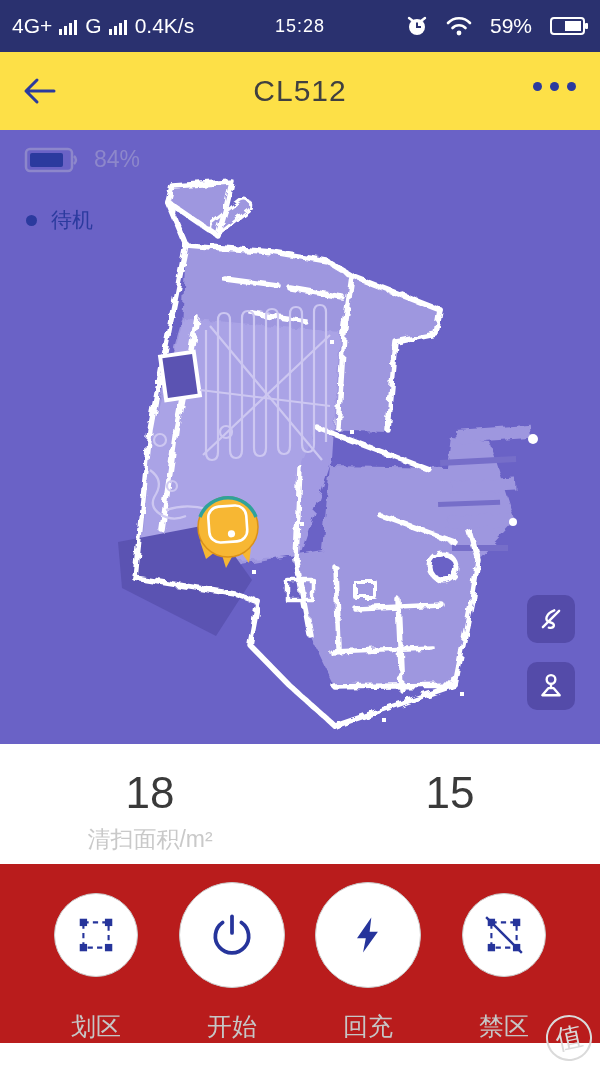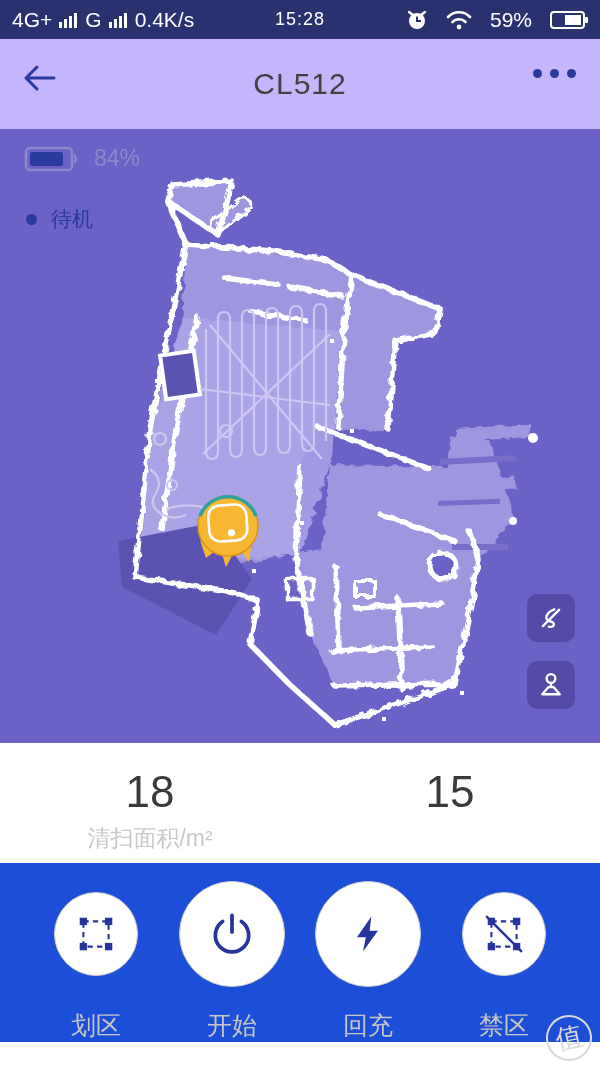--- a/index.html
+++ b/index.html
@@ -1,28 +1,28 @@
 <!DOCTYPE html>
 <html><head>
 <meta charset="utf-8">
 <style>
   * { margin:0; padding:0; box-sizing:border-box; }
   html,body { width:600px; height:1067px; overflow:hidden; background:#fff;
               font-family:"Liberation Sans","DejaVu Sans",sans-serif; }
   .app { position:relative; width:600px; height:1067px; background:#fff; }
 
   
-  .statusbar { position:relative; height:39px; background:#2A316F; color:#fff;
+  .statusbar { position:relative; height:52px; background:#2A316F; color:#fff;
                display:flex; align-items:center; padding:4px 12px; font-size:21px; }
   .sb-left { display:flex; align-items:center; gap:7px; }
   .sb-time { position:absolute; left:0; right:0; text-align:center; font-size:18px; letter-spacing:1px; }
   .sb-right { margin-left:auto; display:flex; align-items:center; gap:18px; z-index:1; }
 
   
-  .header { position:relative; height:90px; background:#c4b5fd; display:flex; align-items:center; }
+  .header { position:relative; height:78px; background:#fde047; display:flex; align-items:center; }
   .hdr-title { position:absolute; left:0; right:0; text-align:center; font-size:30px; color:#404040; letter-spacing:1px; }
   .back-btn { position:absolute; left:22px; top:24px; width:36px; height:30px; cursor:pointer; }
   .more-btn { position:absolute; right:24px; top:30px; display:flex; gap:8px; cursor:pointer; }
   .more-btn i { width:9px; height:9px; border-radius:50%; background:#2B3A9E; }
 
   
   .map-section { position:relative; width:600px; height:614px; background:#6A62C6; overflow:hidden; }
   .map-svg { position:absolute; left:0; top:0; }
   .map-batt { position:absolute; left:24px; top:16px; display:flex; align-items:flex-start; gap:14px; }
   .map-batt .pct { font-size:23px; color:#8D87CB; }
@@ -33,21 +33,21 @@
              background:#544BA9; display:flex; align-items:center; justify-content:center; cursor:pointer; }
   .map-btn.b1 { top:465px; } .map-btn.b2 { top:532px; }
 
   
   .stats { display:flex; padding-top:24px; height:120px; background:#fff; }
   .stat { flex:1; text-align:center; }
   .stat .val { font-size:44px; color:#3A3A3A; line-height:50px; }
   .stat .lbl { margin-top:6px; font-size:23px; color:#C9C9C9; }
 
   
-  .actions { display:grid; grid-template-columns:repeat(4,1fr); padding:16px 28px 0 28px; background:#1d4ed8; }
+  .actions { display:grid; grid-template-columns:repeat(4,1fr); padding:16px 28px 0 28px; background:#b91c1c; }
   .action { display:flex; flex-direction:column; align-items:center; }
   .circle-wrap { height:110px; display:flex; align-items:center; justify-content:center; }
   .circle { border:1px solid #CBCBCB; border-radius:50%; background:#fff;
             display:flex; align-items:center; justify-content:center; cursor:pointer; }
   .circle.small { width:84px; height:84px; }
   .circle.big { width:106px; height:106px; }
   .action .albl { margin-top:20px; font-size:25px; color:#C6C6C6; }
 
   
   .watermark { position:absolute; right:8px; bottom:6px; display:flex; align-items:center; gap:8px;

